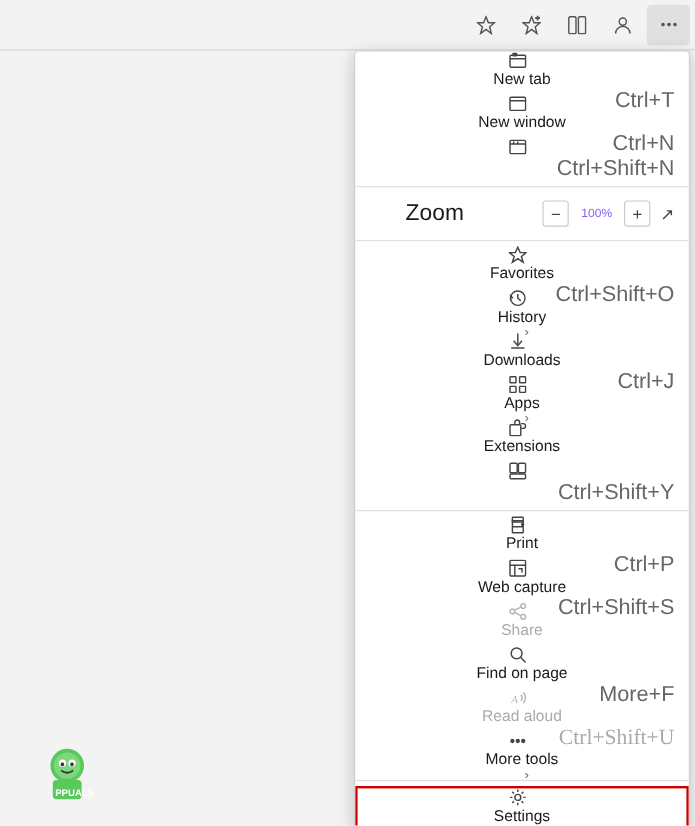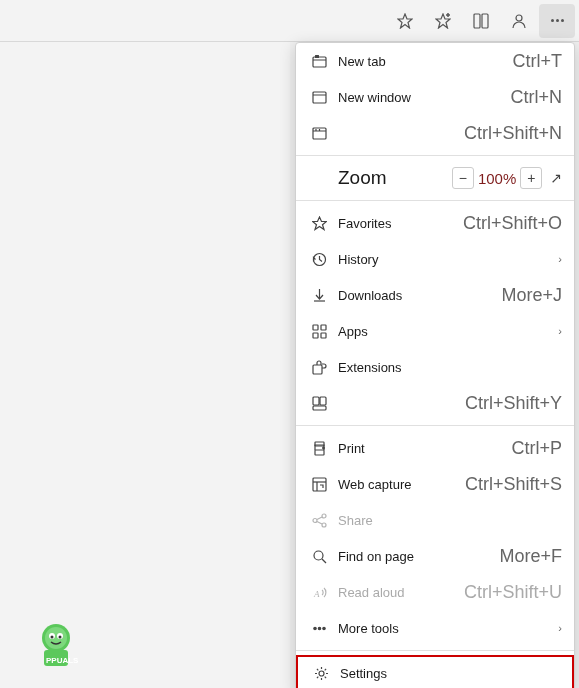--- a/index.html
+++ b/index.html
@@ -80,20 +80,21 @@
       overflow: hidden;
     }
 
     .menu-item {
       display: flex;
       align-items: center;
       height: 36px;
       padding: 0 12px;
       cursor: pointer;
       position: relative;
+      flex-direction: column;
     }
 
     .menu-item .item-icon {
       width: 22px;
       min-width: 22px;
       display: flex;
       align-items: center;
       justify-content: center;
       margin-right: 8px;
       font-size: 14px;
@@ -154,22 +155,22 @@
       align-items: center;
       justify-content: center;
       border: 1px solid #ccc;
       border-radius: 3px;
       font-size: 14px;
       cursor: pointer;
       color: #444;
       background: transparent;
     }
     .zoom-value {
-      font-size: 15px;
-      color: #7f1d1d;
+      font-size: 10px;
+      color: #8b5cf6;
       min-width: 38px;
       text-align: center;
     }
     .zoom-expand {
       margin-left: 4px;
       font-size: 14px;
       color: #444;
       cursor: pointer;
     }
 
@@ -324,21 +325,21 @@
 
   <div class="menu-item">
     <div class="item-icon">
       <svg width="15" height="15" viewBox="0 0 15 15" fill="none" stroke="#444" stroke-width="1.2">
         <line x1="7.5" y1="1" x2="7.5" y2="10"></line>
         <polyline points="4,7 7.5,11 11,7"></polyline>
         <line x1="2" y1="13" x2="13" y2="13"></line>
       </svg>
     </div>
     <span class="item-label">Downloads</span>
-    <span class="item-shortcut">More+J</span>
+    <span class="item-shortcut">Ctrl+J</span>
   </div>
 
   <div class="menu-item">
     <div class="item-icon">
       <svg width="15" height="15" viewBox="0 0 15 15" fill="none" stroke="#444" stroke-width="1.2">
         <rect x="1" y="1" width="5" height="5" rx="0.5"></rect>
         <rect x="9" y="1" width="5" height="5" rx="0.5"></rect>
         <rect x="1" y="9" width="5" height="5" rx="0.5"></rect>
         <rect x="9" y="9" width="5" height="5" rx="0.5"></rect>
       </svg>
@@ -423,21 +424,21 @@
 
   <div class="menu-item">
     <div class="item-icon" style="opacity:0.4;">
       <svg width="15" height="15" viewBox="0 0 15 15" fill="none" stroke="#444" stroke-width="1.2">
         <text x="2" y="12" font-size="9" fill="#444" stroke="none" font-family="serif" font-style="italic">A</text>
         <path d="M10 5c1.5 1 1.5 4 0 5"></path>
         <path d="M12 3c2.5 2 2.5 7 0 9"></path>
       </svg>
     </div>
     <span class="item-label disabled">Read aloud</span>
-    <span class="item-shortcut" style="color:#aaa;">Ctrl+Shift+U</span>
+    <span class="item-shortcut" style="color:#aaa;font-family:Liberation Serif, serif;">Ctrl+Shift+U</span>
   </div>
 
   <div class="menu-item">
     <div class="item-icon">
       <svg width="15" height="15" viewBox="0 0 15 15" fill="none" stroke="#444" stroke-width="1.2">
         <circle cx="3" cy="7.5" r="1.2" fill="#444"></circle>
         <circle cx="7.5" cy="7.5" r="1.2" fill="#444"></circle>
         <circle cx="12" cy="7.5" r="1.2" fill="#444"></circle>
       </svg>
     </div>

